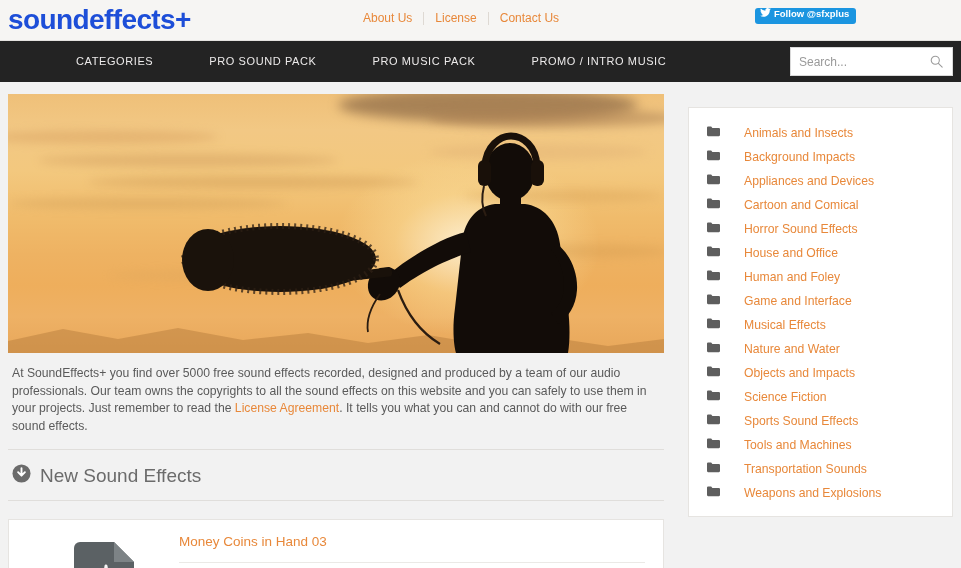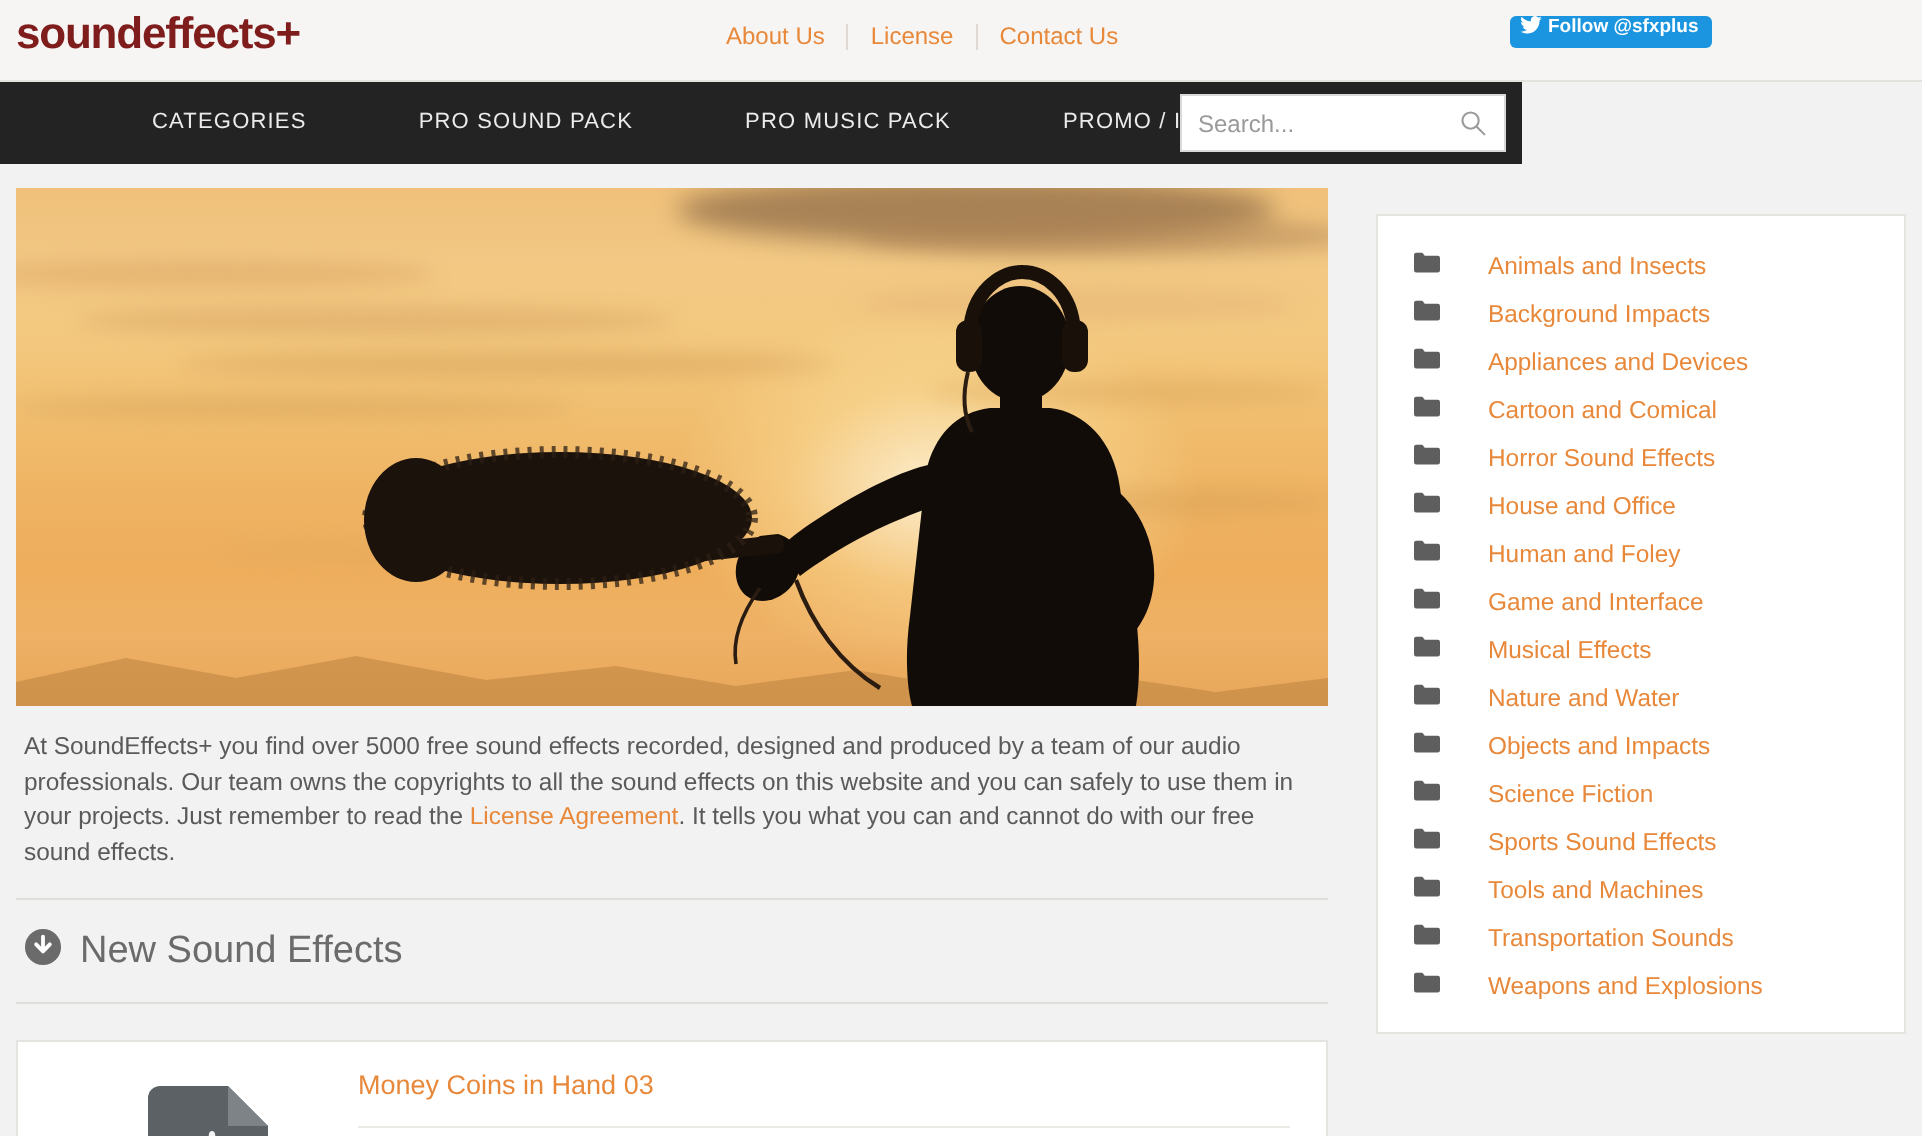--- a/index.html
+++ b/index.html
@@ -15,22 +15,22 @@
   .page { position: relative; width: 961px; height: 568px; background: #f2f2f2; }
 
   
   .topbar {
     position: absolute; left: 0; top: 0; width: 961px; height: 41px;
     background: #f6f5f3;
     border-bottom: 1px solid #e4e2df;
   }
   .logo {
     position: absolute; left: 8px; top: 4px;
-    font-size: 22px; font-weight: bold; letter-spacing: -0.6px;
-    color: #7f1d1d;
+    font-size: 28px; font-weight: bold; letter-spacing: -0.6px;
+    color: #1d4ed8;
   }
   .toplinks {
     position: absolute; left: 352px; top: 11px;
     display: flex; align-items: center; gap: 0px;
   }
   .toplinks a {
     color: #e8883a; font-size: 12px; text-decoration: none;
     padding: 0 11px; line-height: 14px;
   }
   .toplinks .divider {
@@ -41,21 +41,21 @@
     height: 16px; padding: 0 7px 0 5px;
     background: #1b95e0; border-radius: 3px;
     display: flex; align-items: flex-start; gap: 3px;
     color: #fff; font-size: 9.5px; font-weight: bold;
     white-space: nowrap;
   }
   .twitter-btn svg { display: block; }
 
   
   .mainnav {
-    position: absolute; left: 0; top: 41px; width: 761px; height: 41px;
+    position: absolute; left: 0; top: 41px; width: 961px; height: 41px;
     background: #232323;
   }
   .navitems { display: flex; align-items: center; height: 41px; padding-left: 48px; }
   .navitems a {
     color: #eceaea; font-size: 11px; letter-spacing: 0.6px;
     text-decoration: none; padding: 0 28px; line-height: 41px;
     white-space: nowrap;
   }
   .searchwrap {
     position: absolute; right: 8px; top: 6px;

